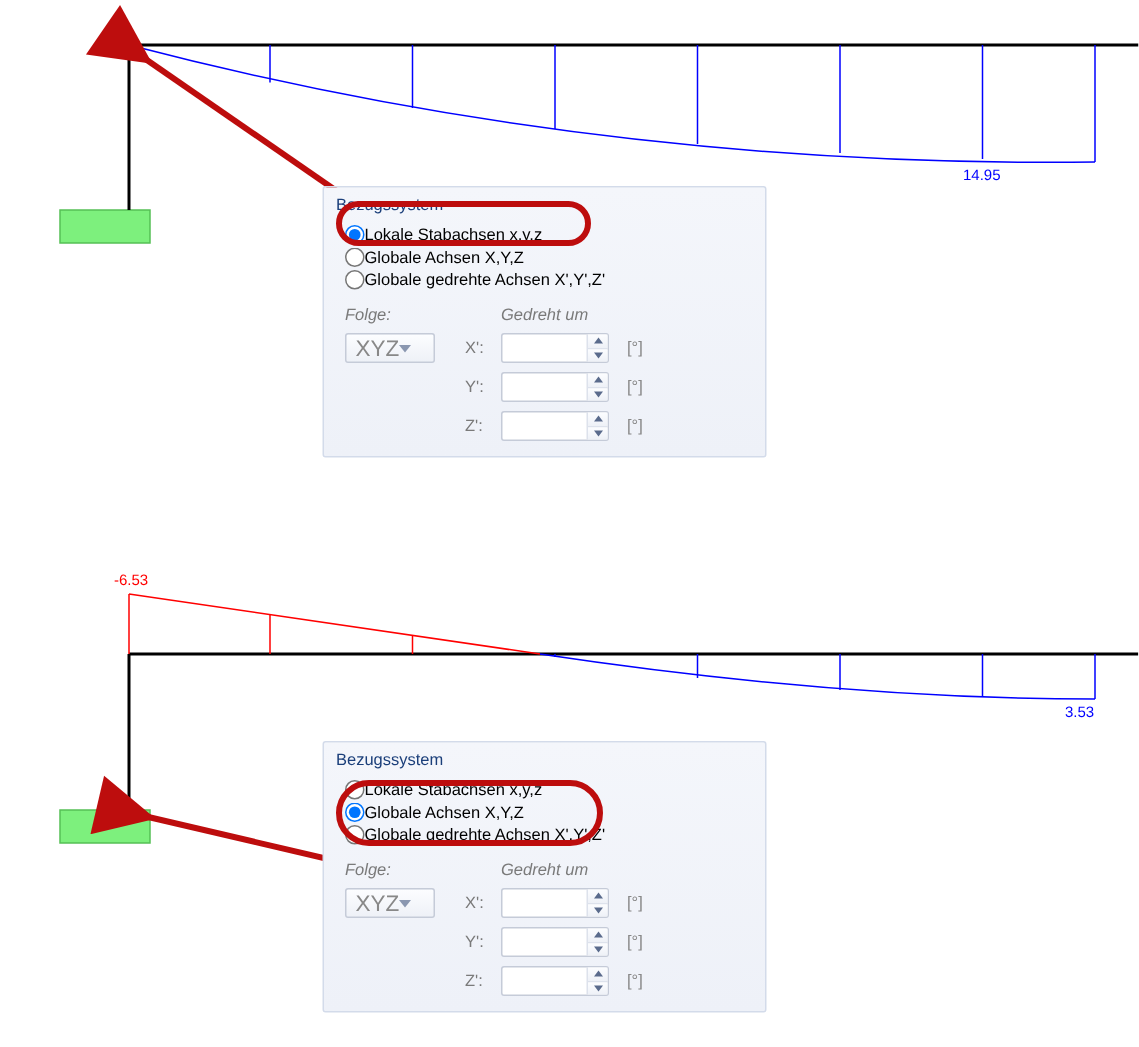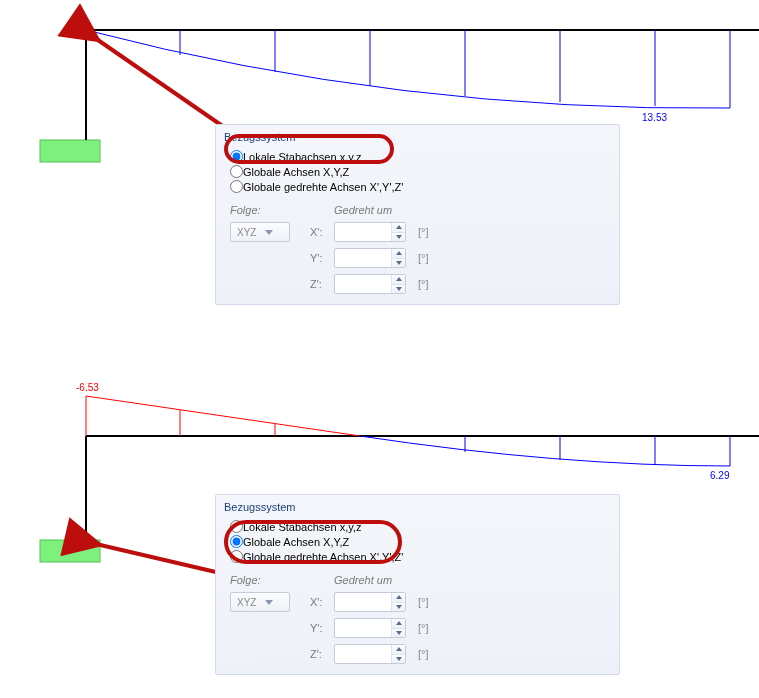--- a/index.html
+++ b/index.html
@@ -17,21 +17,21 @@
   .diagram-area {
     position: absolute;
     left: 0;
     right: 0;
   }
   .panel {
     position: absolute;
     background: linear-gradient(to bottom, #f4f6fb, #eef1f8);
     border: 1px solid #d3dbea;
     border-radius: 2px;
-    width: 405px;
+    width: 296px;
     padding: 4px 8px 10px 8px;
   }
   .panel-title {
     color: #1b3f7a;
     font-weight: normal;
     font-size: 11px;
     padding: 2px 0 6px 0;
   }
   .radio-row {
     display: flex;
@@ -63,21 +63,21 @@
     display: inline-flex;
     align-items: center;
     justify-content: space-between;
     width: 60px;
     height: 20px;
     background: linear-gradient(to bottom, #fcfdff, #eef1f7);
     border: 1px solid #c5cbd8;
     border-radius: 2px;
     padding: 0 16px 0 6px;
     color: #888;
-    font-size: 10px;
+    font-size: 15px;
   }
   .chevron {
     width: 0; height: 0;
     border-left: 4px solid transparent;
     border-right: 4px solid transparent;
     border-top: 5px solid #8a97b0;
   }
   .num-input {
     display: inline-flex;
     width: 72px;
@@ -153,21 +153,21 @@
 
     <line x1="86" y1="30" x2="86" y2="30" stroke="#0000ff"></line>
     <line x1="180" y1="30" x2="180" y2="55" stroke="#0000ff"></line>
     <line x1="275" y1="30" x2="275" y2="72" stroke="#0000ff"></line>
     <line x1="370" y1="30" x2="370" y2="86" stroke="#0000ff"></line>
     <line x1="465" y1="30" x2="465" y2="96" stroke="#0000ff"></line>
     <line x1="560" y1="30" x2="560" y2="102" stroke="#0000ff"></line>
     <line x1="655" y1="30" x2="655" y2="106" stroke="#0000ff"></line>
     <line x1="730" y1="30" x2="730" y2="108" stroke="#0000ff"></line>
   </svg>
-  <div class="data-label blue-label" style="left:642px;top:112px;">13.53</div>
+  <div class="data-label blue-label" style="left:642px;top:112px;">14.95</div>
 
   <svg class="overlay" width="759" height="340">
     <defs>
       <marker id="arrA" markerWidth="12" markerHeight="12" refX="2" refY="5" orient="auto">
         <path d="M10 0 L0 5 L10 10 Z" fill="#bd0d0d"></path>
       </marker>
     </defs>
     <line x1="250" y1="145" x2="95" y2="38" stroke="#bd0d0d" stroke-width="4" marker-end="url(#arrA)"></line>
   </svg>
 </div>
@@ -260,21 +260,21 @@
     <path d="M360 66 Q 560 96 730 96" fill="none" stroke="#0000ff" stroke-width="1"></path>
     <line x1="370" y1="66" x2="370" y2="68" stroke="#0000ff"></line>
     <line x1="465" y1="66" x2="465" y2="82" stroke="#0000ff"></line>
     <line x1="560" y1="66" x2="560" y2="90" stroke="#0000ff"></line>
     <line x1="655" y1="66" x2="655" y2="94" stroke="#0000ff"></line>
     <line x1="730" y1="66" x2="730" y2="96" stroke="#0000ff"></line>
 
     <circle cx="86" cy="170" r="4" fill="#fff" stroke="#2a6bd8" stroke-width="1.2"></circle>
   </svg>
   <div class="data-label red-label" style="left:76px;top:12px;">-6.53</div>
-  <div class="data-label blue-label" style="left:710px;top:100px;">6.29</div>
+  <div class="data-label blue-label" style="left:710px;top:100px;">3.53</div>
 
   <svg class="overlay" width="759" height="330">
     <defs>
       <marker id="arrB" markerWidth="12" markerHeight="12" refX="2" refY="5" orient="auto">
         <path d="M10 0 L0 5 L10 10 Z" fill="#bd0d0d"></path>
       </marker>
     </defs>
     <line x1="250" y1="210" x2="96" y2="174" stroke="#bd0d0d" stroke-width="4" marker-end="url(#arrB)"></line>
   </svg>
 </div>

